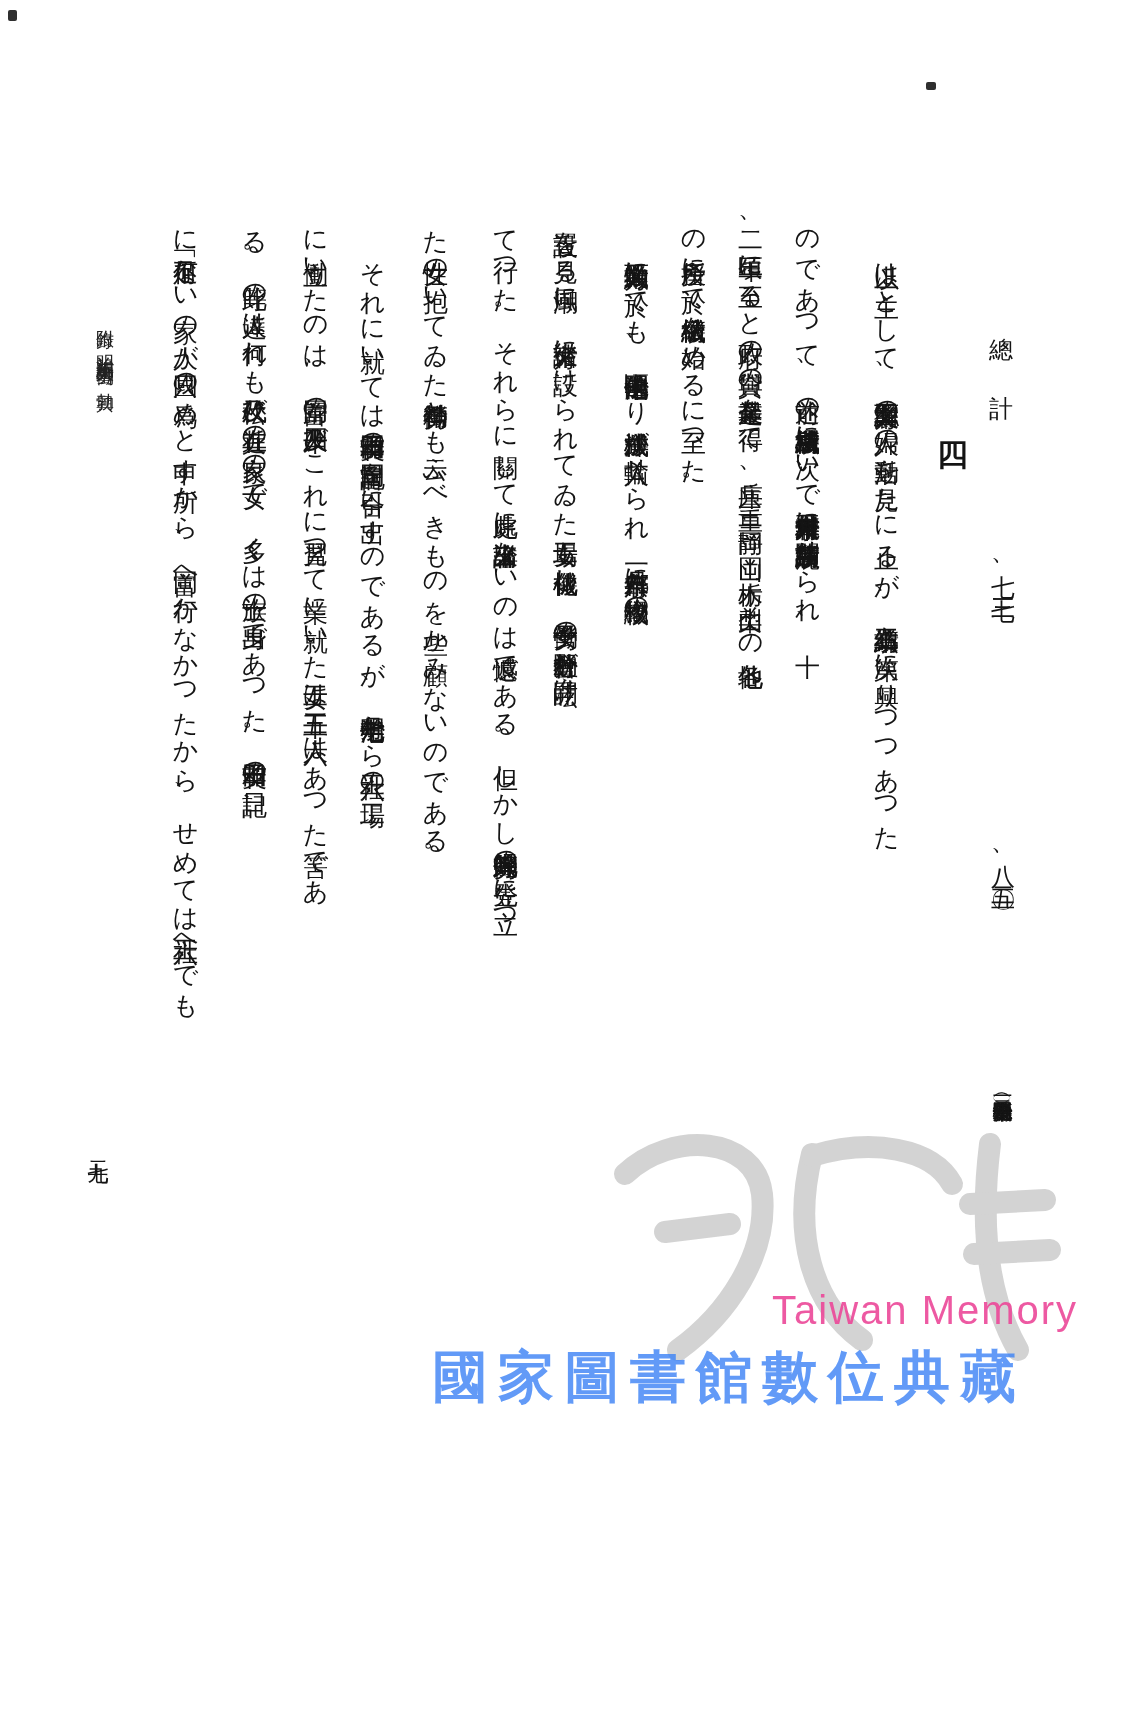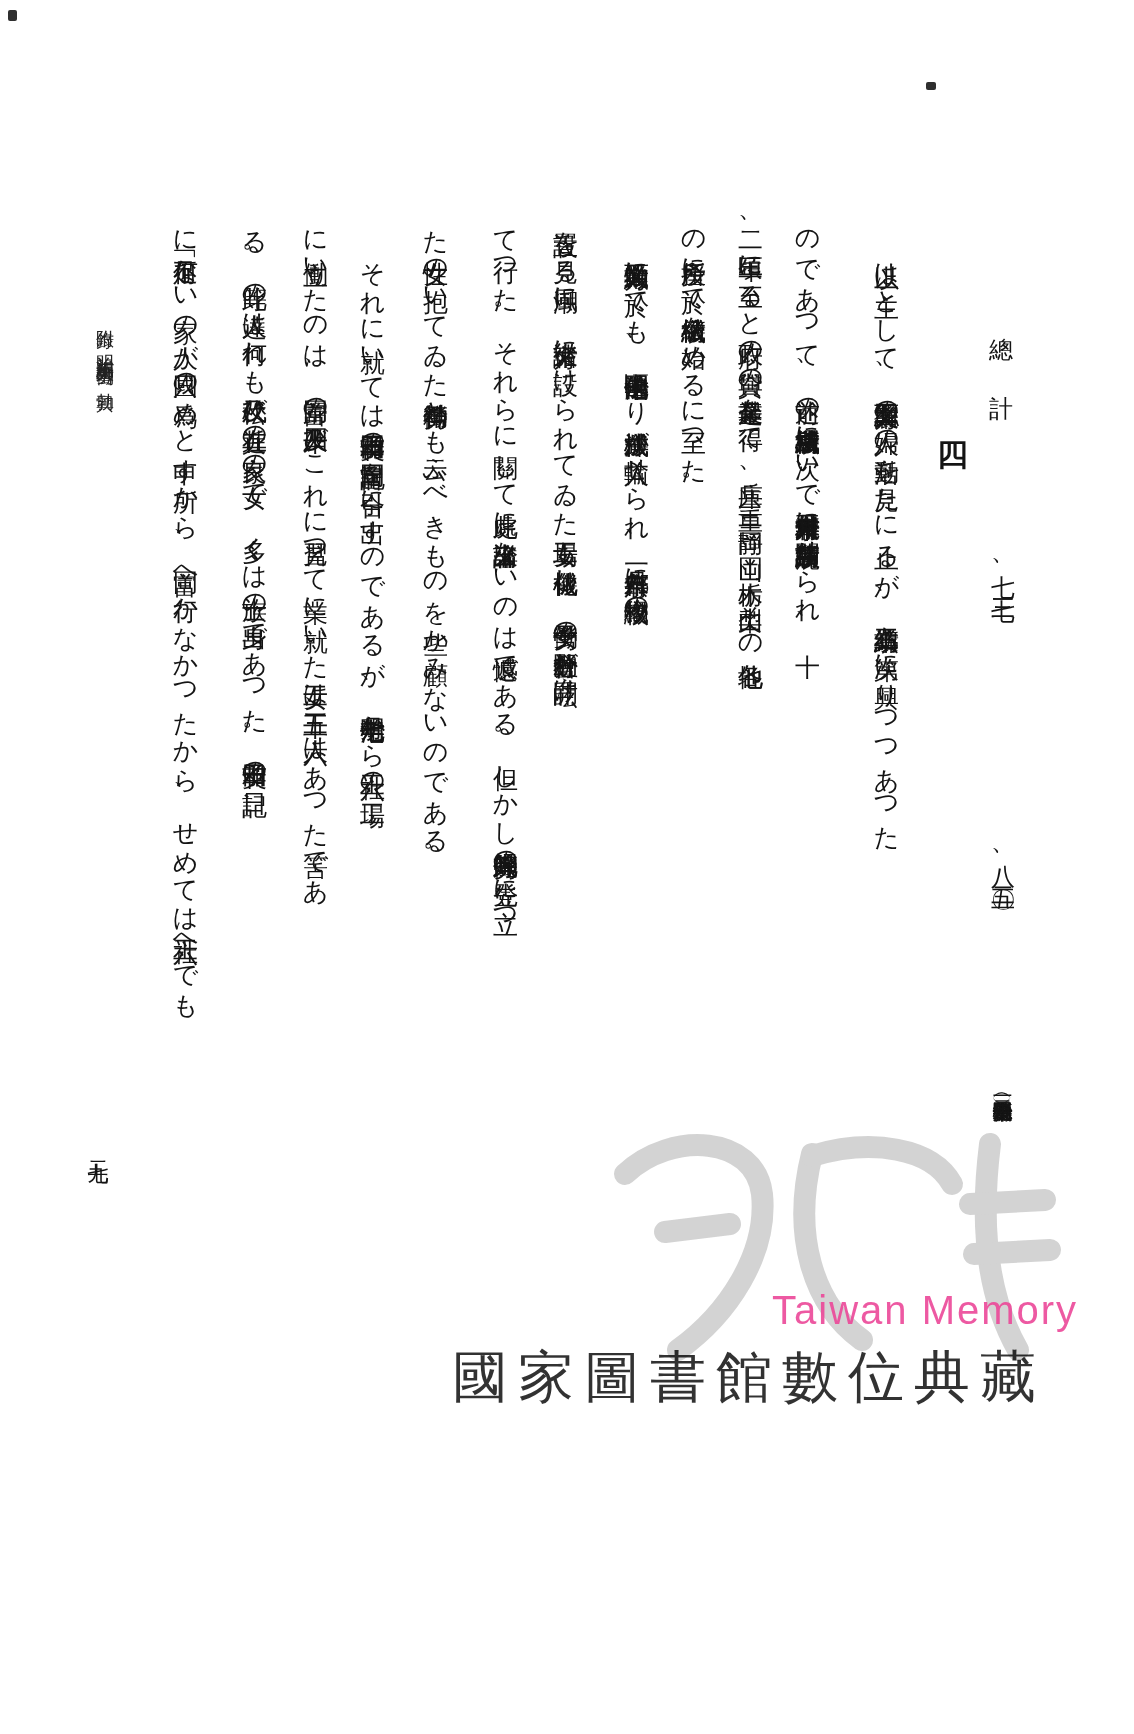--- a/index.html
+++ b/index.html
@@ -26,22 +26,22 @@
   .page-number{
     position:absolute;writing-mode:vertical-rl;text-orientation:upright;
     font-size:21px;line-height:24px;color:#141414;
   }
   .speck{position:absolute;background:#2f2f2f;border-radius:2px;}
   .wm-latin{
     position:absolute;left:772px;top:1288px;font-size:40px;color:#ec4899;
     font-family:Liberation Sans, sans-serif;letter-spacing:2px;opacity:.9;
   }
   .wm-caption{
-    position:absolute;left:452px;top:1340px;font-size:56px;font-weight:normal;
-    color:#000000;letter-spacing:10px;opacity:.8;white-space:nowrap;
+    position:absolute;left:432px;top:1340px;font-size:56px;font-weight:bold;
+    color:#3b82f6;letter-spacing:10px;opacity:.8;white-space:nowrap;
     font-family:"Liberation Serif",serif;
   }
   .wm-svg{position:absolute;left:430px;top:1112px;opacity:.85;}
 </style>
 </head>
 <body>
 
 <div id="page">
 
   <div class="speck" style="left:8px;top:10px;width:9px;height:11px;"></div>

